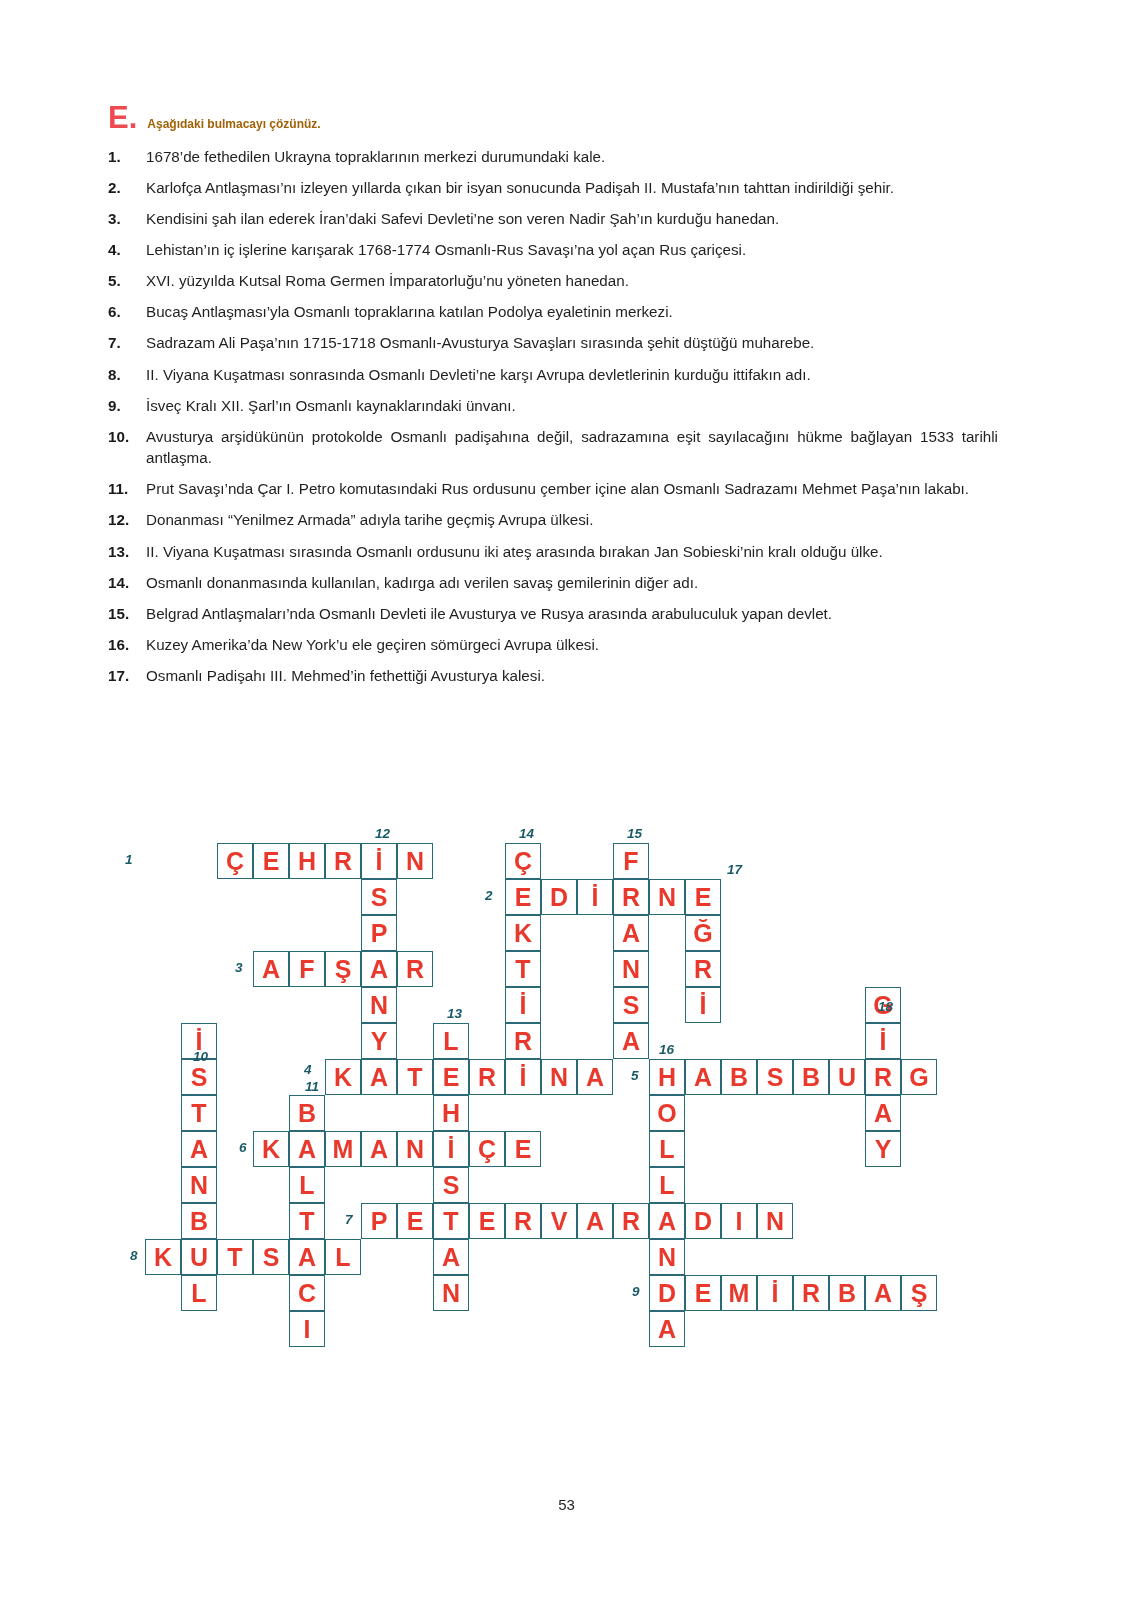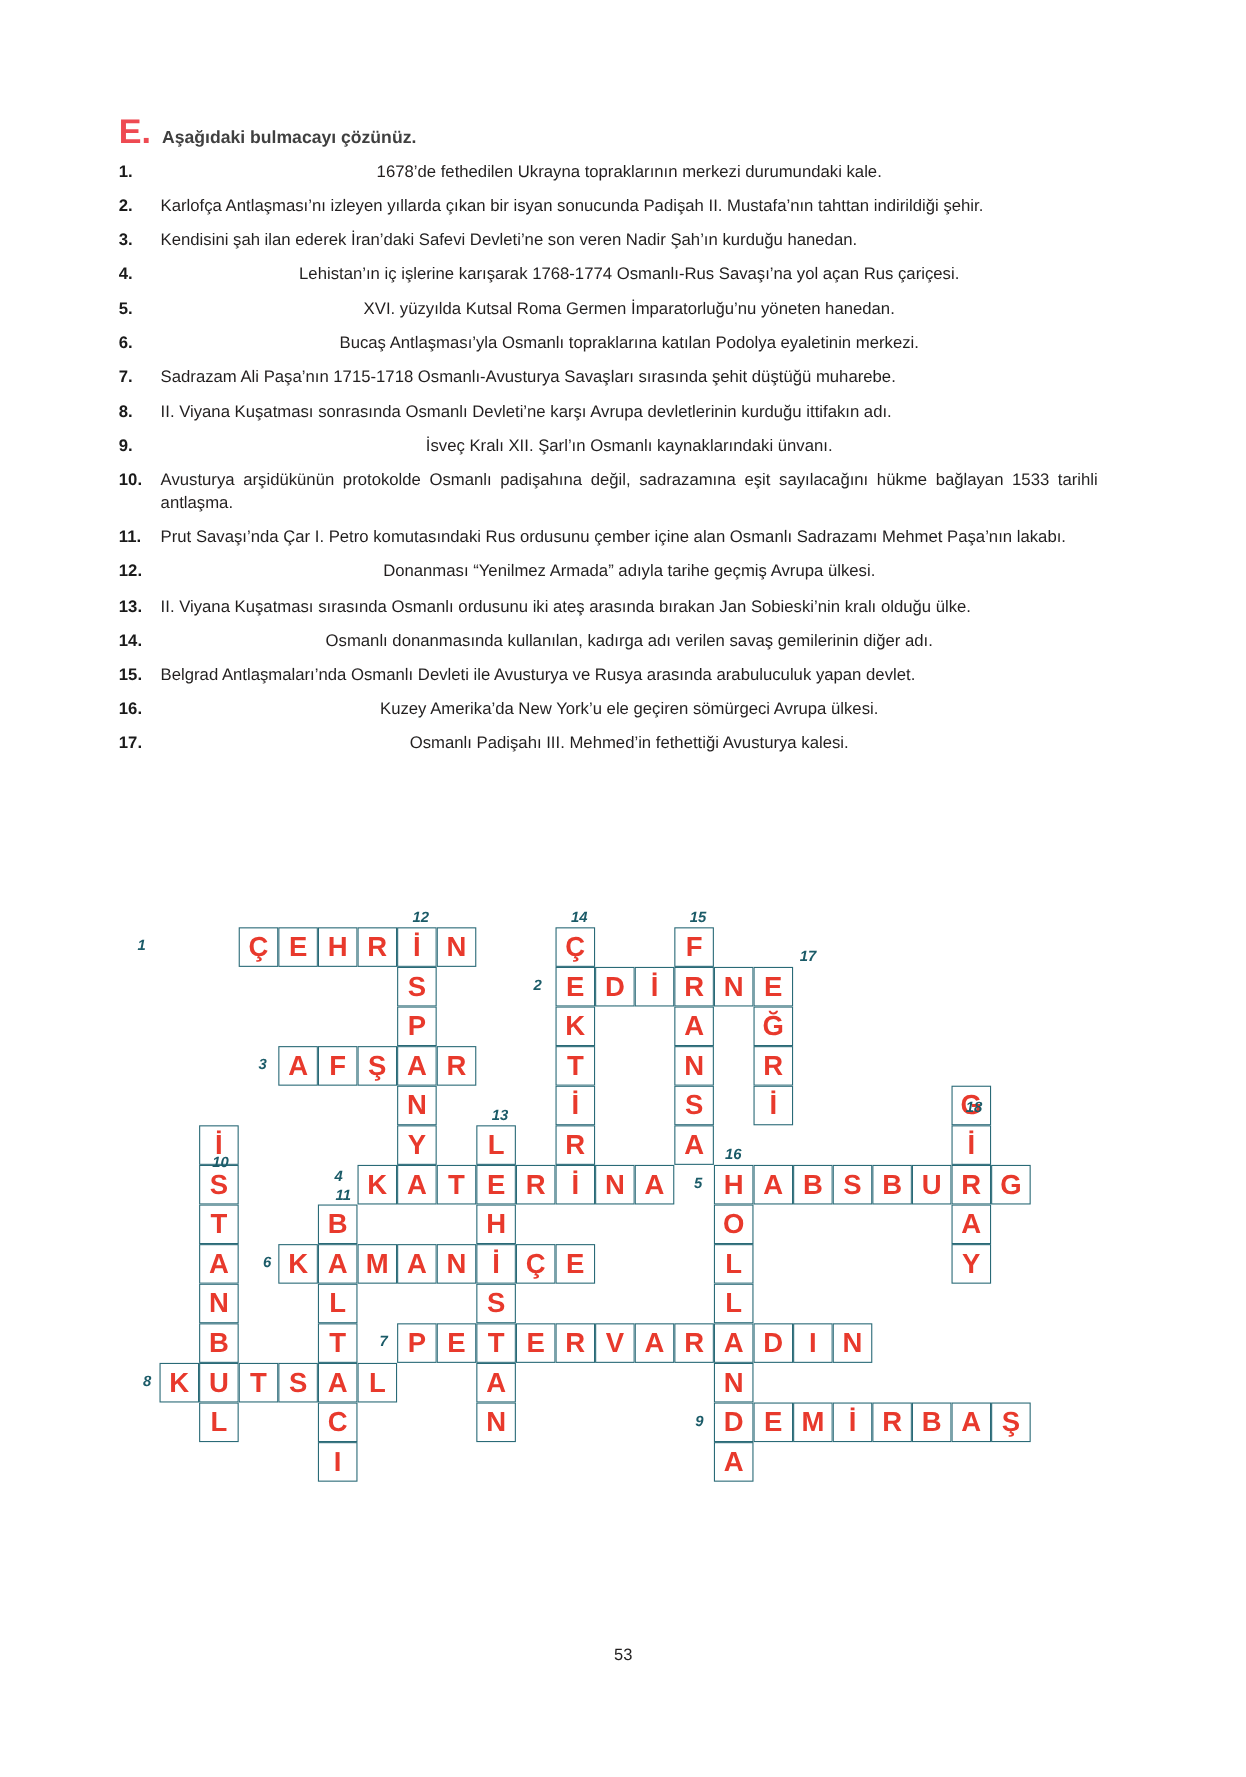--- a/index.html
+++ b/index.html
@@ -26,23 +26,23 @@
     align-items: baseline;
     gap: 10px;
   }
   .head-letter {
     font-size: 31px;
     font-weight: bold;
     color: #ee4a52;
     line-height: 1;
   }
   .head-title {
-    font-size: 16px;
-    font-weight: bold;
-    color: #404040;
+    font-size: 12px;
+    font-weight: bold;
+    color: #a16207;
     line-height: 1;
     margin-top: 22px;
   }
   
   .clues {
     position: absolute;
     left: 108px; top: 146px;
     width: 890px;
   }
   .clue {
@@ -59,21 +59,21 @@
     line-height: 1.42;
     text-align: left;
   }
   .clue-text {
     flex: 1;
     font-size: 15.2px;
     line-height: 1.42;
     color: #221f1f;
     text-align: justify;
   }
-  .clue.nojust .clue-text { text-align: center; }
+  .clue.nojust .clue-text { text-align: left; }
 
   
   #crossword {
     position: absolute;
     left: 0; top: 0;
     width: 1133px;
     height: 1615px;
     pointer-events: none;
   }
   .cw-cell {

